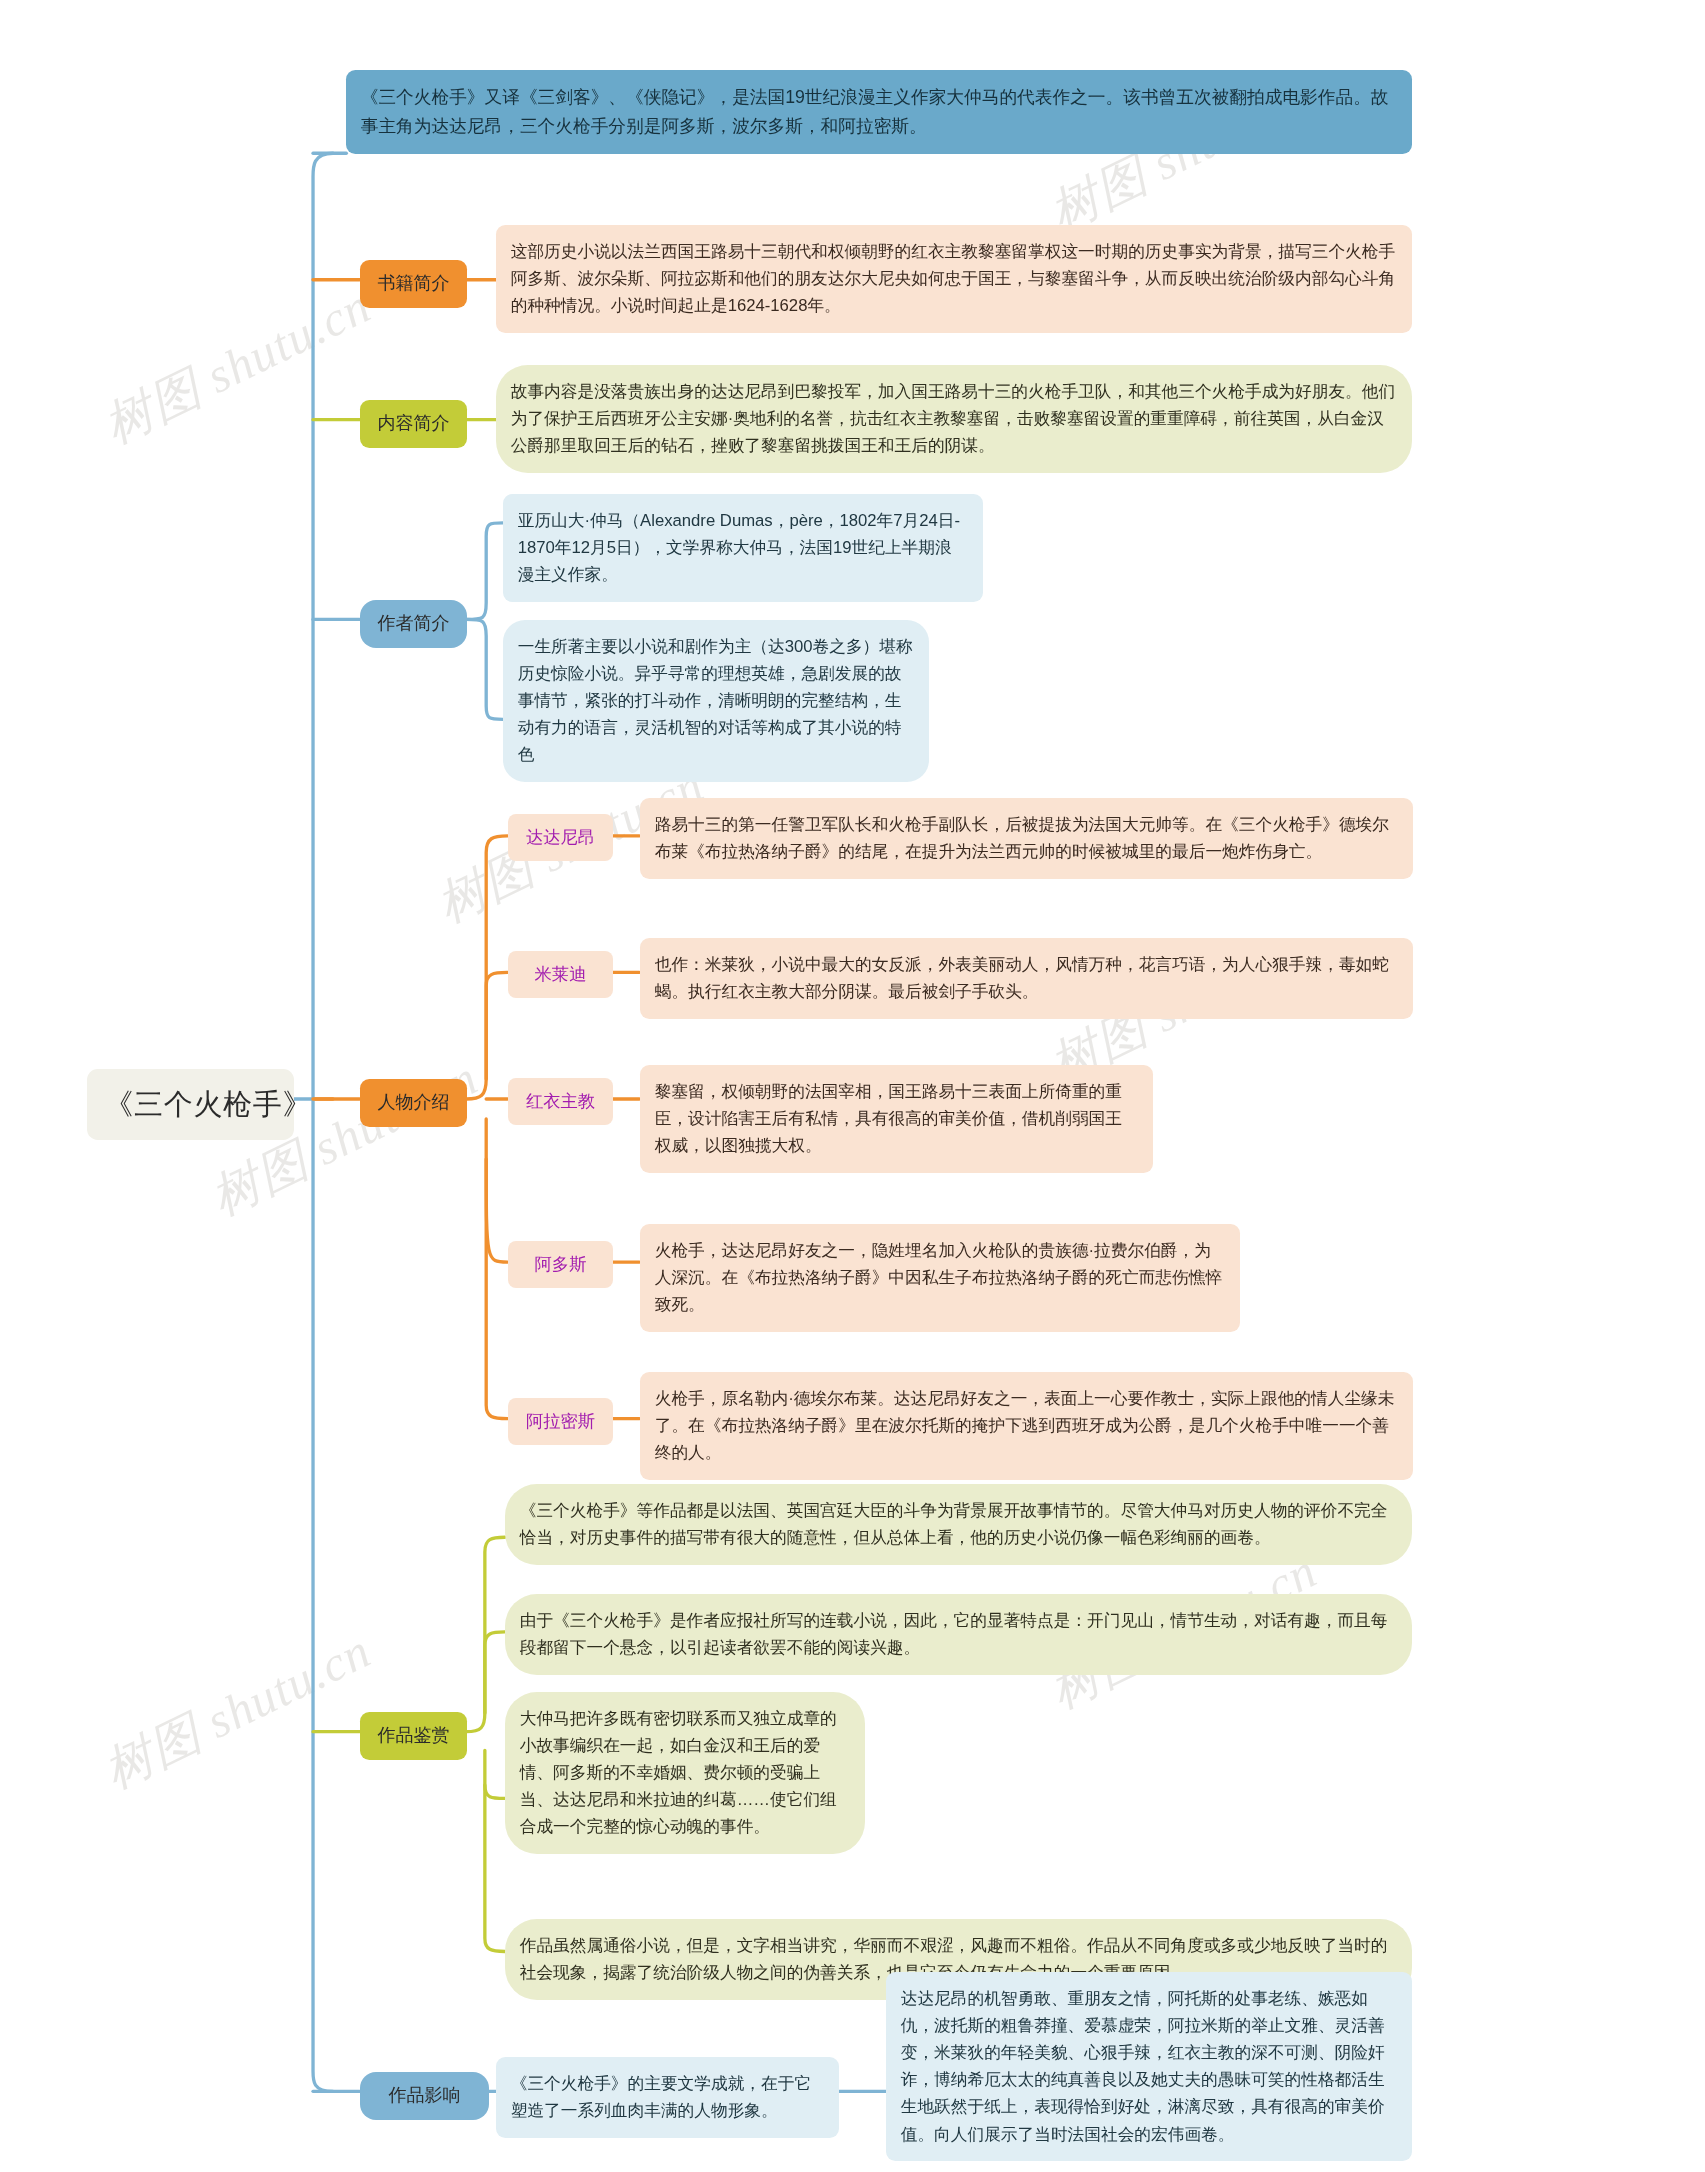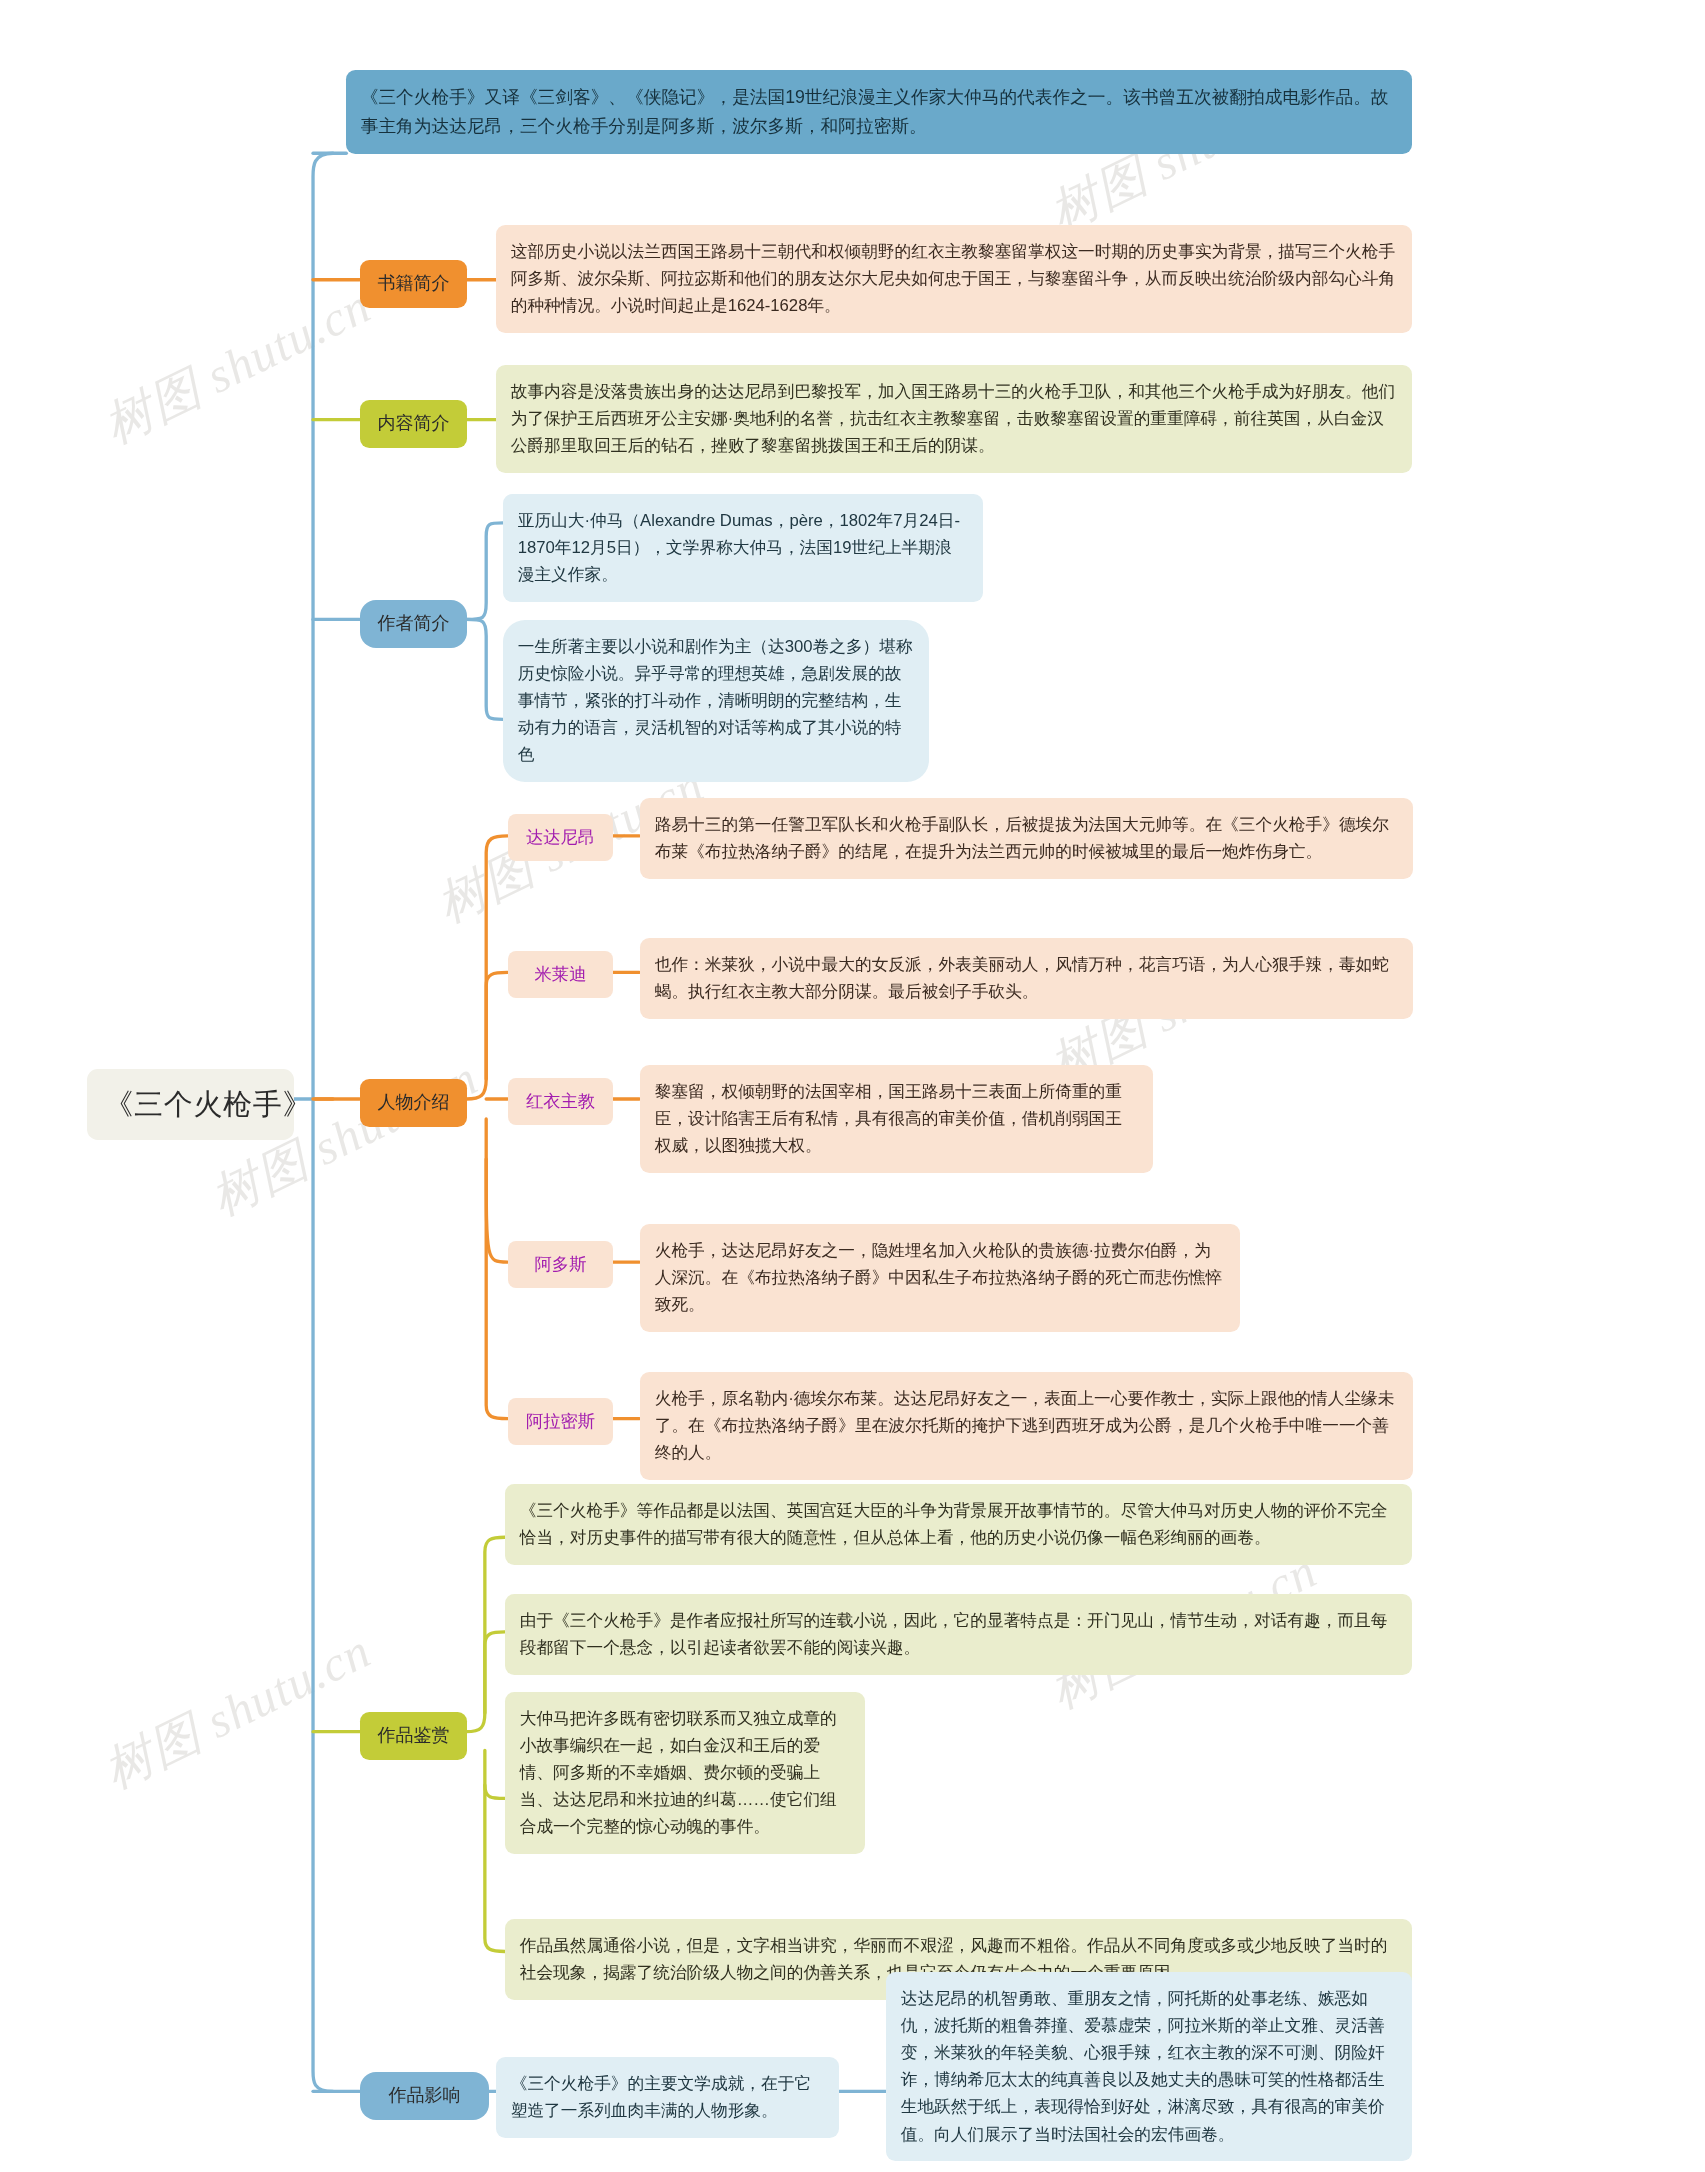--- a/index.html
+++ b/index.html
@@ -83,21 +83,21 @@
     font-size: 16.7px;
     padding: 13.3px 14.7px;
     border-radius: 9.3px;
   }
   .leaf-blue-solid {
     background: #6aa9ca;
     color: #16313d;
     font-size: 17.7px;
   }
   .leaf-peach { background: #fae3d2; color: #3a2a20; }
-  .leaf-olive { background: #eaedcd; color: #2f2f1f; }
+  .leaf-olive { background: #eaedcd; color: #2f2f1f; border-radius: 32px; }
   .leaf-ice   { background: #e0eef4; color: #203842; }
 
   .sub-node {
     font-size: 17.3px;
     padding: 9.3px 10.7px;
     border-radius: 8px;
     text-align: center;
     white-space: nowrap;
   }
   .sub-peach { background: #fae3d2; color: #a21caf; }

